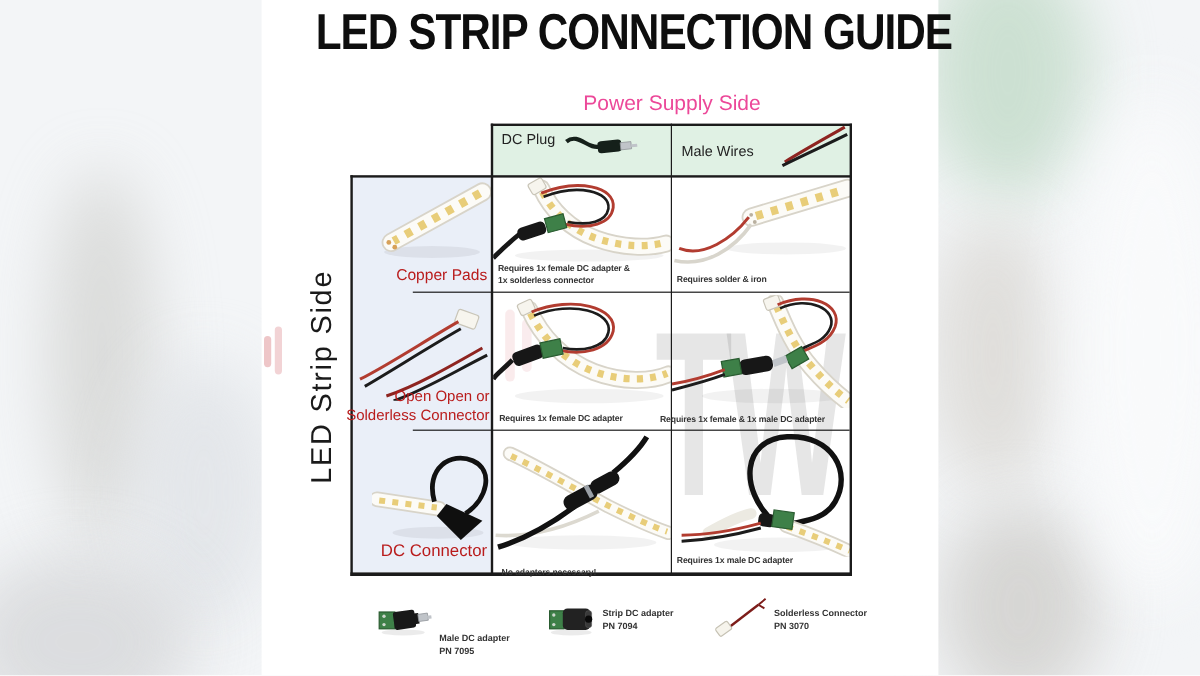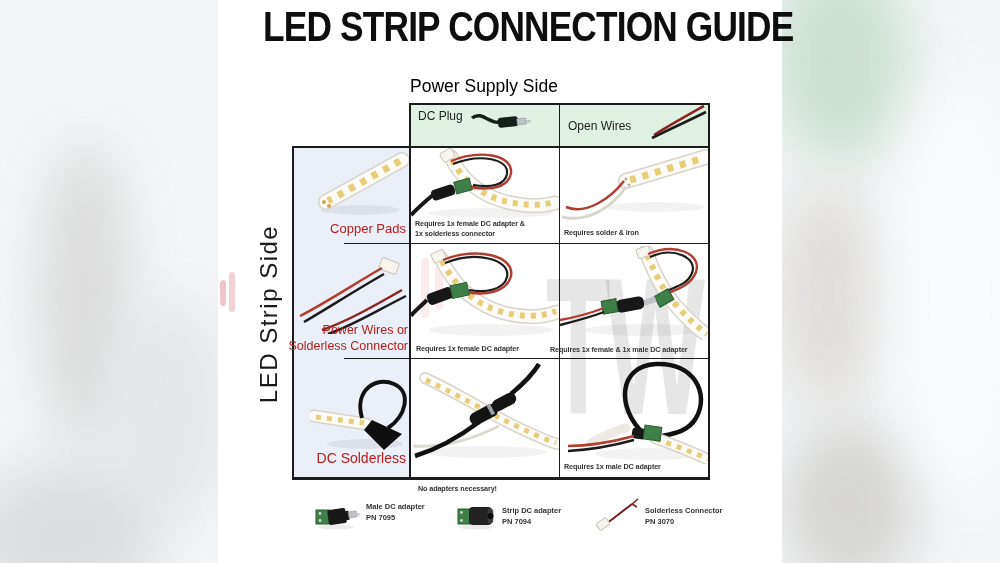--- a/index.html
+++ b/index.html
@@ -2,21 +2,21 @@
 <html><head>
 <meta charset="utf-8">
 <style>
   html,body{margin:0;padding:0;background:#fff;font-family:"Liberation Sans","DejaVu Sans",sans-serif;}
   .stage{position:relative;width:1000px;height:563px;overflow:hidden;background:#f3f5f7;}
   .blob{position:absolute;border-radius:50%;filter:blur(26px);}
   .panel{position:absolute;left:218px;top:0;width:564px;height:563px;background:#ffffff;}
   .abs{position:absolute;}
   .title{left:0;top:2px;width:100%;text-align:center;font-size:42px;line-height:50px;font-weight:bold;
          color:#0e0e0e;letter-spacing:-1px;transform:scaleX(.84);white-space:nowrap;}
-  .axis-top{left:192px;top:76px;width:300px;font-size:17.5px;color:#000000;}
+  .axis-top{left:192px;top:76px;width:300px;text-align:center;font-size:17.5px;color:#ec4899;}
   .axis-left{left:-70px;top:301px;width:240px;height:26px;text-align:center;font-size:24px;letter-spacing:1.5px;
              color:#1a1a1a;transform:rotate(-90deg);}
   .hdr-bg{left:192px;top:104px;width:300px;height:42px;background:#e0f1e4;}
   .lbl-bg{left:75px;top:147px;width:116px;height:330px;background:#eaeff8;}
   .gl{position:absolute;background:#1b1b1b;}
   .colhdr{font-size:12px;color:#222;}
   .rowlbl{color:#b91c1c;text-align:right;}
   .cap{font-size:7.2px;font-weight:bold;color:#333;line-height:10px;letter-spacing:-.1px;white-space:nowrap;}
   .leg-txt{font-size:7.5px;font-weight:bold;color:#333;line-height:11px;}
   .wm{left:328px;top:248px;font-size:170px;font-weight:bold;color:rgba(50,50,50,.12);letter-spacing:-8px;
@@ -61,21 +61,21 @@
     <div class="abs axis-top">Power Supply Side</div>
     <div class="abs axis-left">LED Strip Side</div>
 
     <div class="abs colhdr" style="left:200px;top:109px;">DC Plug</div>
     <svg class="abs" style="left:252px;top:108px;" width="66" height="30" viewBox="0 0 66 30">
       <path d="M2,10 C 12,2 20,17 30,14" stroke="#15201a" stroke-width="3.5" fill="none"></path>
       <rect x="28" y="9" width="20" height="10" rx="3" fill="#15201a" transform="rotate(-6 38 14)"></rect>
       <rect x="47" y="10.5" width="9" height="6" fill="#c0c4c9" stroke="#8d9196" stroke-width=".6" transform="rotate(-6 51 13)"></rect>
       <rect x="56" y="12" width="5" height="2.6" fill="#c0c4c9" transform="rotate(-6 58 13)"></rect>
     </svg>
-    <div class="abs colhdr" style="left:350px;top:119px;">Open Wires</div>
+    <div class="abs colhdr" style="left:350px;top:119px;">Male Wires</div>
     <svg class="abs" style="left:432px;top:103px;" width="58" height="38" viewBox="0 0 58 38">
       <path d="M4,32 C 20,22 38,12 54,3" stroke="#8e2420" stroke-width="2.6" fill="none"></path>
       <path d="M2,35 C 20,26 40,17 56,9" stroke="#1c1c1c" stroke-width="2.6" fill="none"></path>
     </svg>
 
     <svg class="abs" style="left:92px;top:150px;" width="100" height="72" viewBox="0 0 100 72">
       <ellipse cx="50" cy="60" rx="40" ry="5" fill="#000" opacity=".06"></ellipse>
       <path d="M92,10 L16,52" stroke="#d8d4c9" stroke-width="16" fill="none" stroke-linecap="round"></path>
       <path d="M92,10 L16,52" stroke="#fcfbf7" stroke-width="13" fill="none" stroke-linecap="round"></path>
       <path d="M90,11 L18,51" stroke="#e8cd79" stroke-width="7" fill="none" stroke-dasharray="6 7"></path>
@@ -179,46 +179,46 @@
     <div class="gl" style="left:192px;top:358px;width:298px;height:1px;"></div>
     <div class="gl" style="left:126px;top:358px;width:66px;height:1px;"></div>
     <div class="gl" style="left:74px;top:477px;width:418px;height:3px;"></div>
     <div class="gl" style="left:74px;top:146px;width:2px;height:334px;"></div>
     <div class="gl" style="left:191px;top:103px;width:2px;height:377px;"></div>
     <div class="gl" style="left:341px;top:103px;width:1px;height:377px;"></div>
     <div class="gl" style="left:490px;top:103px;width:2px;height:377px;"></div>
 
     <div class="abs rowlbl" style="left:80px;top:221px;width:108px;font-size:13px;">Copper Pads</div>
     <div class="abs rowlbl" style="left:68px;top:322px;width:122px;font-size:12.5px;line-height:16px;">
-      <div>Power Wires or</div>
+      <div>Open Open or</div>
       <div>Solderless Connector</div>
     </div>
-    <div class="abs rowlbl" style="left:80px;top:450px;width:108px;font-size:14px;">DC Solderless</div>
+    <div class="abs rowlbl" style="left:80px;top:450px;width:108px;font-size:14px;">DC Connector</div>
 
     <div class="abs cap" style="left:197px;top:219px;">
       <div>Requires 1x female DC adapter &amp;</div>
       <div>1x solderless connector</div>
     </div>
     <div class="abs cap" style="left:346px;top:228px;">Requires solder &amp; iron</div>
     <div class="abs cap" style="left:198px;top:344px;">Requires 1x female DC adapter</div>
     <div class="abs cap" style="left:332px;top:345px;">Requires 1x female &amp; 1x male DC adapter</div>
-    <div class="abs cap" style="left:200px;top:484px;">No adapters necessary!</div>
+    <div class="abs cap" style="left:200px;top:472px;">No adapters necessary!</div>
     <div class="abs cap" style="left:346px;top:462px;">Requires 1x male DC adapter</div>
 
     <svg class="abs" style="left:96px;top:500px;" width="46" height="30" viewBox="0 0 46 30">
       <ellipse cx="22" cy="27" rx="18" ry="2.5" fill="#000" opacity=".08"></ellipse>
       <rect x="2" y="10" width="13" height="14" fill="#3e8048" stroke="#2a5c31"></rect>
       <circle cx="6" cy="13.5" r="1.4" fill="#cdd6cd"></circle>
         <circle cx="6" cy="20.5" r="1.4" fill="#cdd6cd"></circle>
       <rect x="14" y="9" width="18" height="15" rx="2" fill="#181818" transform="rotate(-8 23 16)"></rect>
       <rect x="31" y="11" width="4" height="9" fill="#181818" transform="rotate(-8 33 15)"></rect>
       <rect x="34.5" y="11.5" width="8" height="6" fill="#c0c4c9" stroke="#8d9196" stroke-width=".6" transform="rotate(-8 38 14)"></rect>
       <rect x="42" y="13" width="3.5" height="2.8" fill="#c0c4c9" transform="rotate(-8 43 14)"></rect>
     </svg>
-    <div class="abs leg-txt" style="left:148px;top:501px;">
+    <div class="abs leg-txt" style="left:148px;top:526px;">
       <div>Male DC adapter</div>
       <div>PN 7095</div>
     </div>
 
     <svg class="abs" style="left:238px;top:500px;" width="42" height="30" viewBox="0 0 42 30">
       <ellipse cx="20" cy="27" rx="17" ry="2.5" fill="#000" opacity=".08"></ellipse>
       <rect x="2" y="9" width="12" height="15" fill="#3e8048" stroke="#2a5c31"></rect>
       <circle cx="5.5" cy="12.5" r="1.4" fill="#cdd6cd"></circle>
         <circle cx="5.5" cy="20.5" r="1.4" fill="#cdd6cd"></circle>
       <rect x="13" y="7" width="23" height="18" rx="4" fill="#222"></rect>

